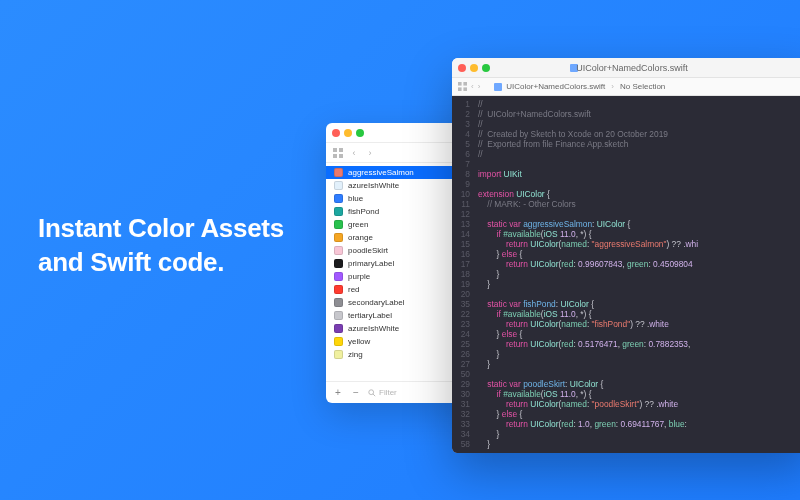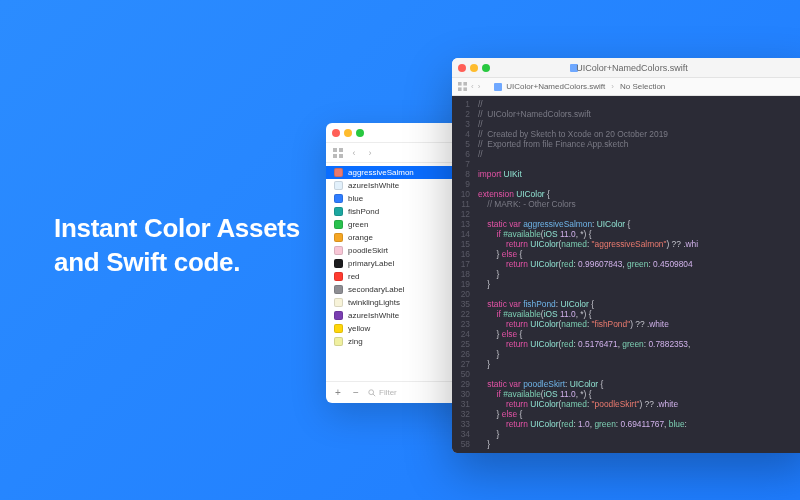--- a/index.html
+++ b/index.html
@@ -1,18 +1,18 @@
 <!DOCTYPE html>
 <html><head>
 <meta charset="utf-8">
 <style>
 * { margin:0; padding:0; box-sizing:border-box; font-family:-apple-system,BlinkMacSystemFont,"Segoe UI",Helvetica,Arial,sans-serif; }
 body { width:800px; height:500px; background:linear-gradient(135deg,#2b8cff 0%,#1e7cff 100%); position:relative; overflow:hidden; }
 
-.headline { position:absolute; left:54px; top:212px; width:285px; color:#fff; font-size:26px; font-weight:600; line-height:1.3; letter-spacing:-0.3px; }
+.headline { position:absolute; left:38px; top:212px; width:285px; color:#fff; font-size:26px; font-weight:600; line-height:1.3; letter-spacing:-0.3px; }
 
 
 .assets-window { position:absolute; left:326px; top:123px; width:160px; height:280px; background:#fff; border-radius:6px; box-shadow:0 12px 36px rgba(0,0,0,.18); overflow:hidden; display:flex; flex-direction:column; }
 .titlebar { height:20px; display:flex; align-items:center; padding:0 6px; gap:4px; border-bottom:1px solid #ececec; }
 .tl { width:8px; height:8px; border-radius:50%; }
 .tl.r{background:#ff5f57}.tl.y{background:#febc2e}.tl.g{background:#28c840}
 .toolbar { height:20px; display:flex; align-items:center; padding:0 6px; gap:4px; border-bottom:1px solid #ececec; }
 .tbicon { width:12px; height:12px; display:flex; align-items:center; justify-content:center; color:#b0b0b0; font-size:9px; }
 .color-list { flex:1; overflow:hidden; padding:3px 0; }
 .color-item { display:flex; align-items:center; height:13px; padding:0 8px; gap:5px; font-size:8px; color:#333; cursor:pointer; }
@@ -96,30 +96,34 @@
       </div>
       <div class="color-item">
         <div class="swatch" style="background: rgb(248, 198, 214);"></div>
         <span>poodleSkirt</span>
       </div>
       <div class="color-item">
         <div class="swatch" style="background: rgb(28, 28, 30);"></div>
         <span>primaryLabel</span>
       </div>
       <div class="color-item">
+        <div class="swatch" style="background: rgb(162, 89, 255);"></div>
+        <span>purple</span>
+      </div>
+      <div class="color-item">
         <div class="swatch" style="background: rgb(255, 59, 48);"></div>
         <span>red</span>
       </div>
       <div class="color-item">
         <div class="swatch" style="background: rgb(142, 142, 147);"></div>
         <span>secondaryLabel</span>
       </div>
       <div class="color-item">
-        <div class="swatch" style="background: rgb(247, 243, 217);"></div>
-        <span>twinklingLights</span>
+        <div class="swatch" style="background: rgb(199, 199, 204);"></div>
+        <span>tertiaryLabel</span>
       </div>
       <div class="color-item">
         <div class="swatch" style="background: rgb(122, 62, 177);"></div>
         <span>azureIshWhite</span>
       </div>
       <div class="color-item">
         <div class="swatch" style="background: rgb(255, 214, 10);"></div>
         <span>yellow</span>
       </div>
       <div class="color-item">

